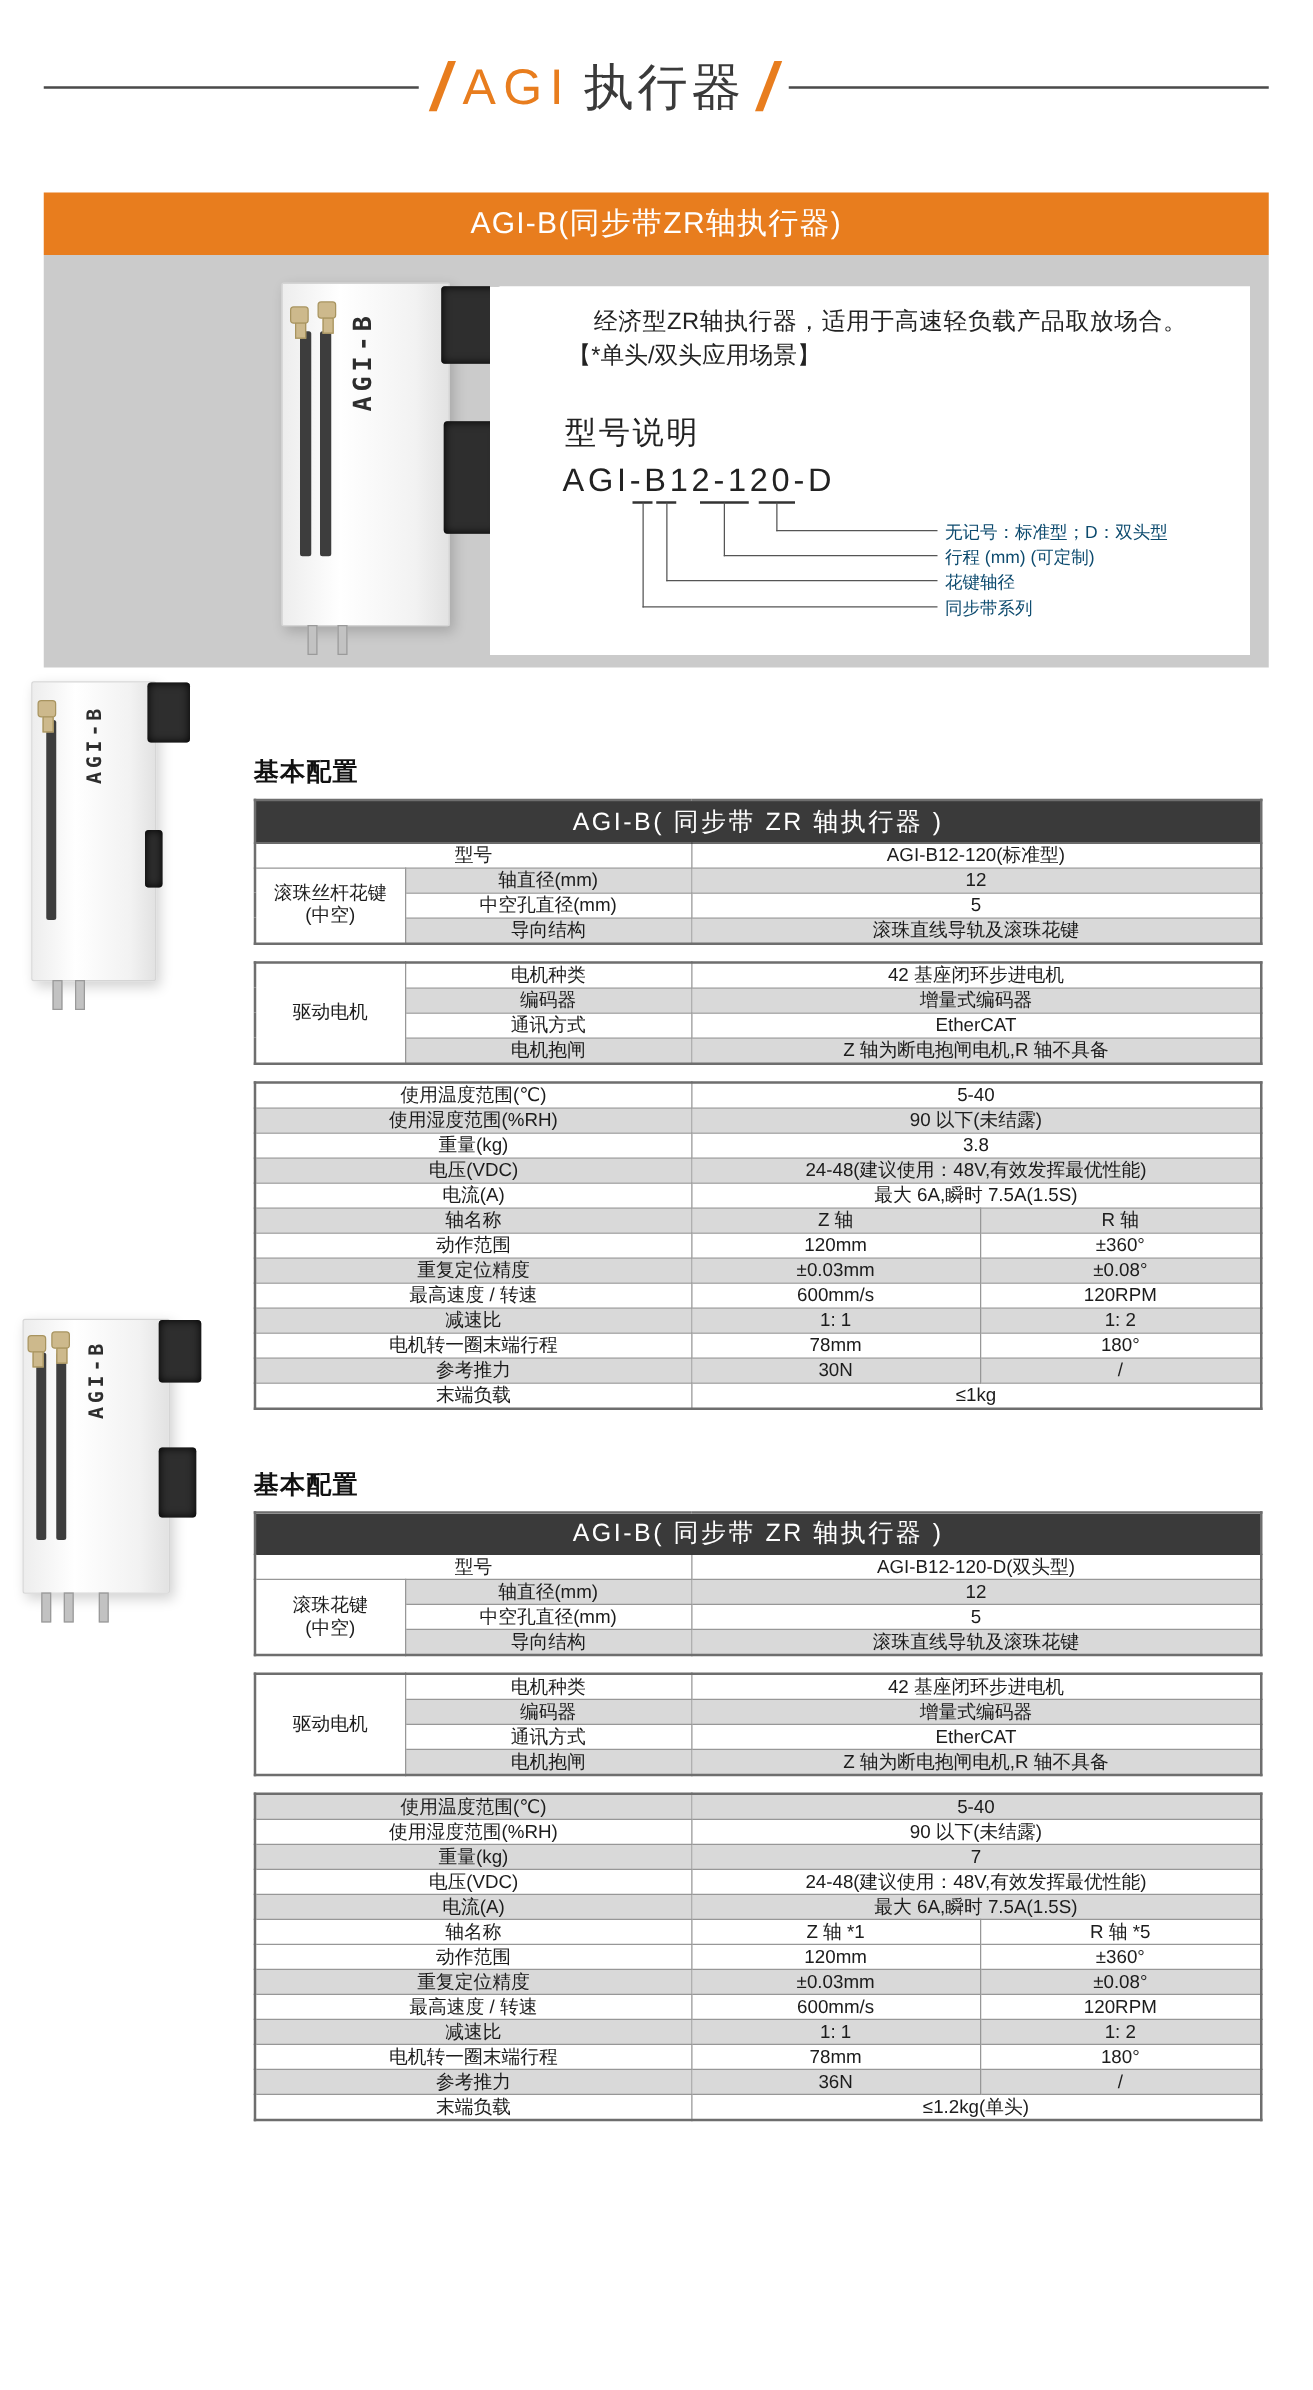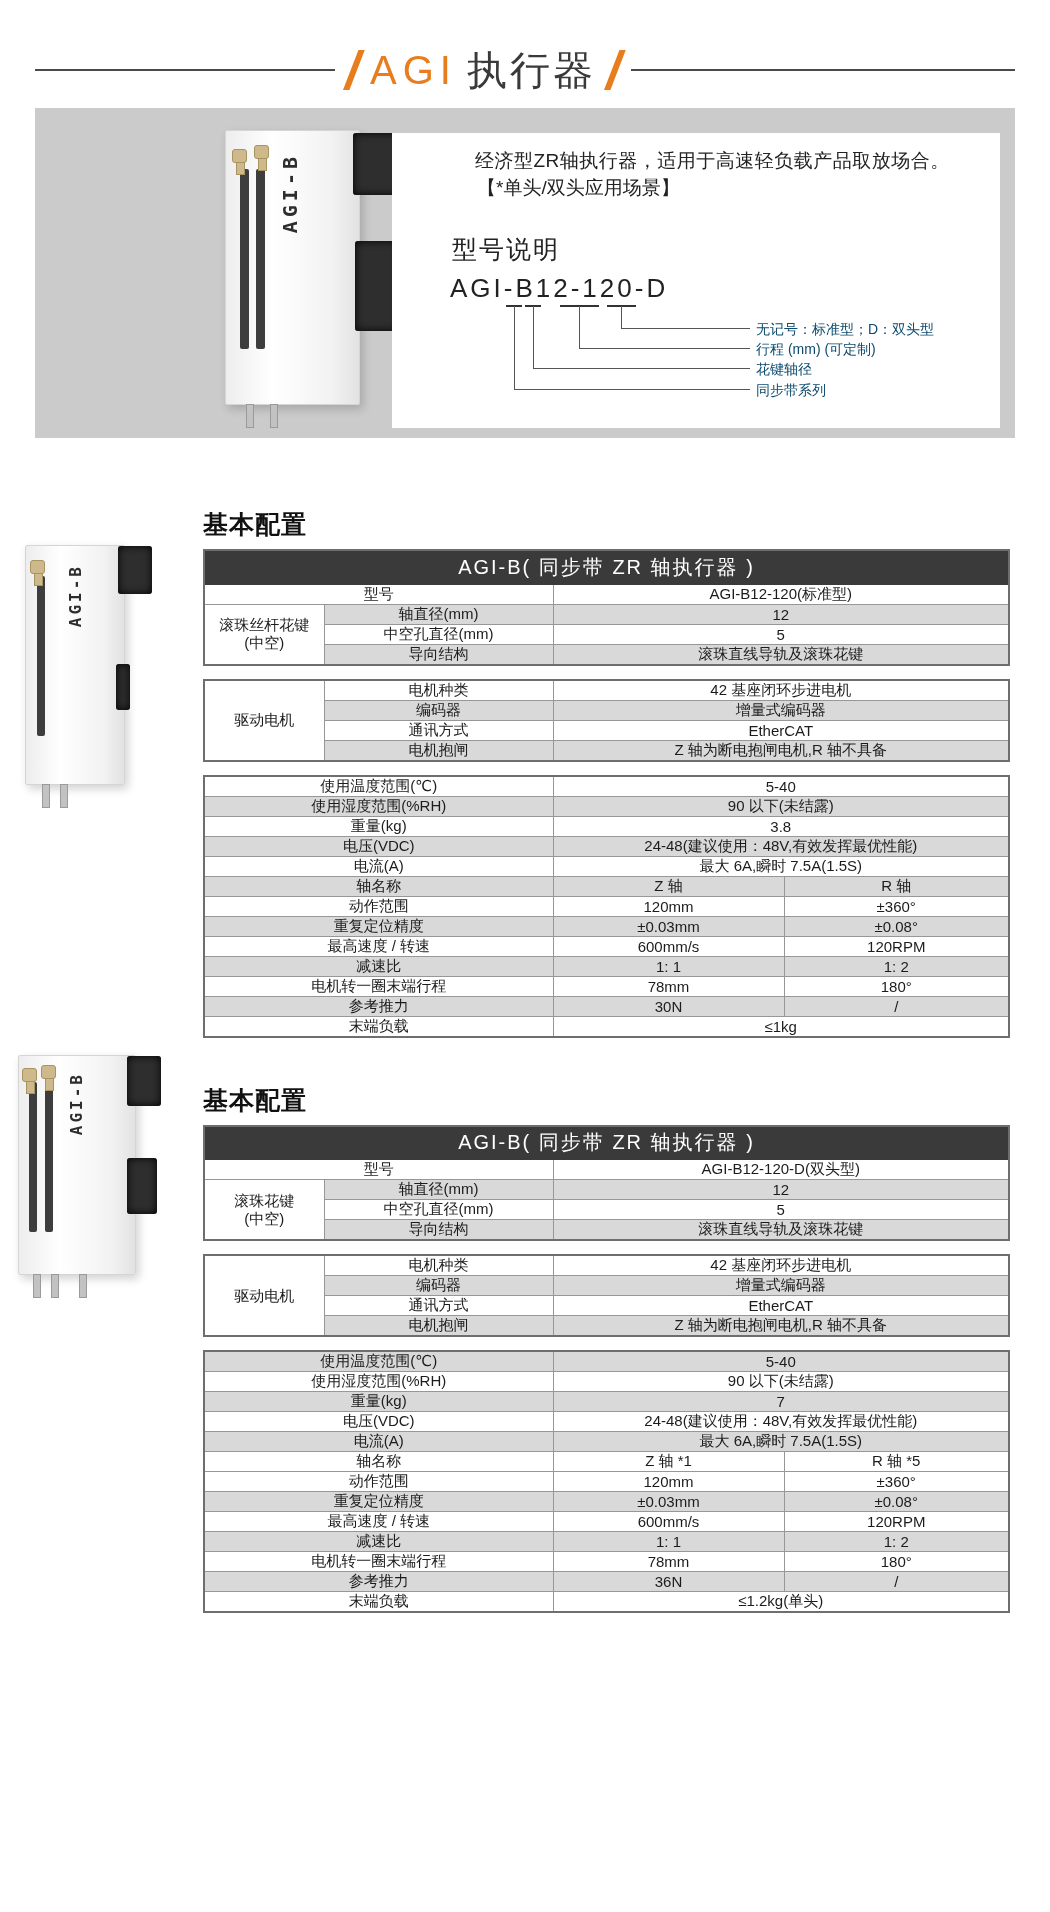--- a/index.html
+++ b/index.html
@@ -23,21 +23,21 @@
 
   .intro{margin:12px 40px 0 48px;font-size:29px;line-height:34px;letter-spacing:1.5px;color:#111;}
   .intro-l1{text-indent:34px;}
 
   
   .banner{margin:58px 35px 0 35px;height:50px;background:var(--accent);color:#fff;
           font-size:24px;line-height:50px;text-align:center;letter-spacing:1px;}
   .panel{position:relative;margin:0 35px;height:330px;background:var(--panel_gray);}
   .infobox{position:absolute;left:357px;top:25px;width:608px;height:295px;background:#fff;}
   .desc1{position:absolute;left:83px;top:15px;font-size:19px;letter-spacing:0.5px;color:#222;}
-  .desc2{position:absolute;left:62px;top:42px;font-size:19px;color:#222;margin-left:23px;}
+  .desc2{position:absolute;left:62px;top:42px;font-size:19px;color:#222;}
   .model-heading{position:absolute;left:60px;top:100px;font-size:25px;color:#222;letter-spacing:2px;}
   .model-code{position:absolute;left:58px;top:140px;font-size:26px;color:#222;letter-spacing:3px;font-weight:500;}
   .tick{position:absolute;top:172px;border-top:2px solid #333;}
   .conn{position:absolute;border-left:1px solid #555;border-bottom:1px solid #555;}
   .note{position:absolute;left:364px;font-size:14px;color:#0c4a6e;white-space:nowrap;}
 
   
   .actuator{position:absolute;}
   .act-body{position:relative;background:linear-gradient(90deg,#ededed,#ffffff 35%,#f2f2f2 80%,#e2e2e2);
             border:1px solid #d5d5d5;border-radius:2px;box-shadow:3px 4px 10px rgba(0,0,0,0.18);}
@@ -47,21 +47,21 @@
   .act-motor{position:absolute;background:#2e2e2e;border-radius:3px;box-shadow:inset 0 0 8px #000;}
   .act-fit{position:absolute;width:15px;height:14px;background:#cdb98c;border:1px solid #a8945f;border-radius:3px;}
   .act-fit::after{content:"";position:absolute;left:3px;top:12px;width:7px;height:11px;
                   background:#cdb98c;border:1px solid #a8945f;}
   .act-shaft{position:absolute;bottom:-24px;width:8px;height:24px;background:#c2c2c2;border:1px solid #9a9a9a;}
 
   
   .section{margin-left:203px;width:807px;}
   .sec1{margin-top:70px;}
   .sec2{margin-top:46px;}
-  .sec-heading{font-size:25px;font-weight:bold;color:#111;letter-spacing:1px;margin-bottom:8px;}
+  .sec-heading{font-size:20px;font-weight:bold;color:#111;letter-spacing:1px;margin-bottom:8px;}
   table.spec{width:807px;border-collapse:collapse;table-layout:fixed;border:2px solid #6e6e6e;}
   table.spec + table.spec{margin-top:13px;}
   table.spec td{border:1px solid #979797;height:20px;padding:0 4px;font-size:15px;text-align:center;
                 color:#1c1c1c;background:#fff;overflow:hidden;white-space:nowrap;}
   table.spec td.g{background:var(--row_gray);}
   table.spec tr.ttl td{background:var(--header_dark);color:#fff;font-size:20px;height:34px;
                        letter-spacing:2px;border:1px solid var(--header_dark);}
   td.grp{font-size:15px;line-height:18px;white-space:normal;}
 </style>
 </head>
@@ -74,20 +74,21 @@
     <span class="slash">/</span>
     <span class="t-accent">AGI</span>
     <span class="t-rest">执行器</span>
     <span class="slash">/</span>
     <span class="rule right"></span>
   </div>
 
   <div class="intro">
   </div>
 
+  <div class="banner">AGI-B(同步带ZR轴执行器)</div>
 
   <div class="panel">
 
     <div class="actuator" style="left:190px;top:22px;">
       <div class="act-body" style="width:135px;height:275px;">
         <div class="act-slot" style="left:14px;top:38px;width:9px;height:180px;"></div>
         <div class="act-slot" style="left:30px;top:38px;width:9px;height:180px;"></div>
         <div class="act-label" style="left:52px;top:22px;font-size:20px;letter-spacing:4px;">AGI-B</div>
         <div class="act-fit" style="left:6px;top:18px;"></div>
         <div class="act-fit" style="left:28px;top:14px;"></div>

